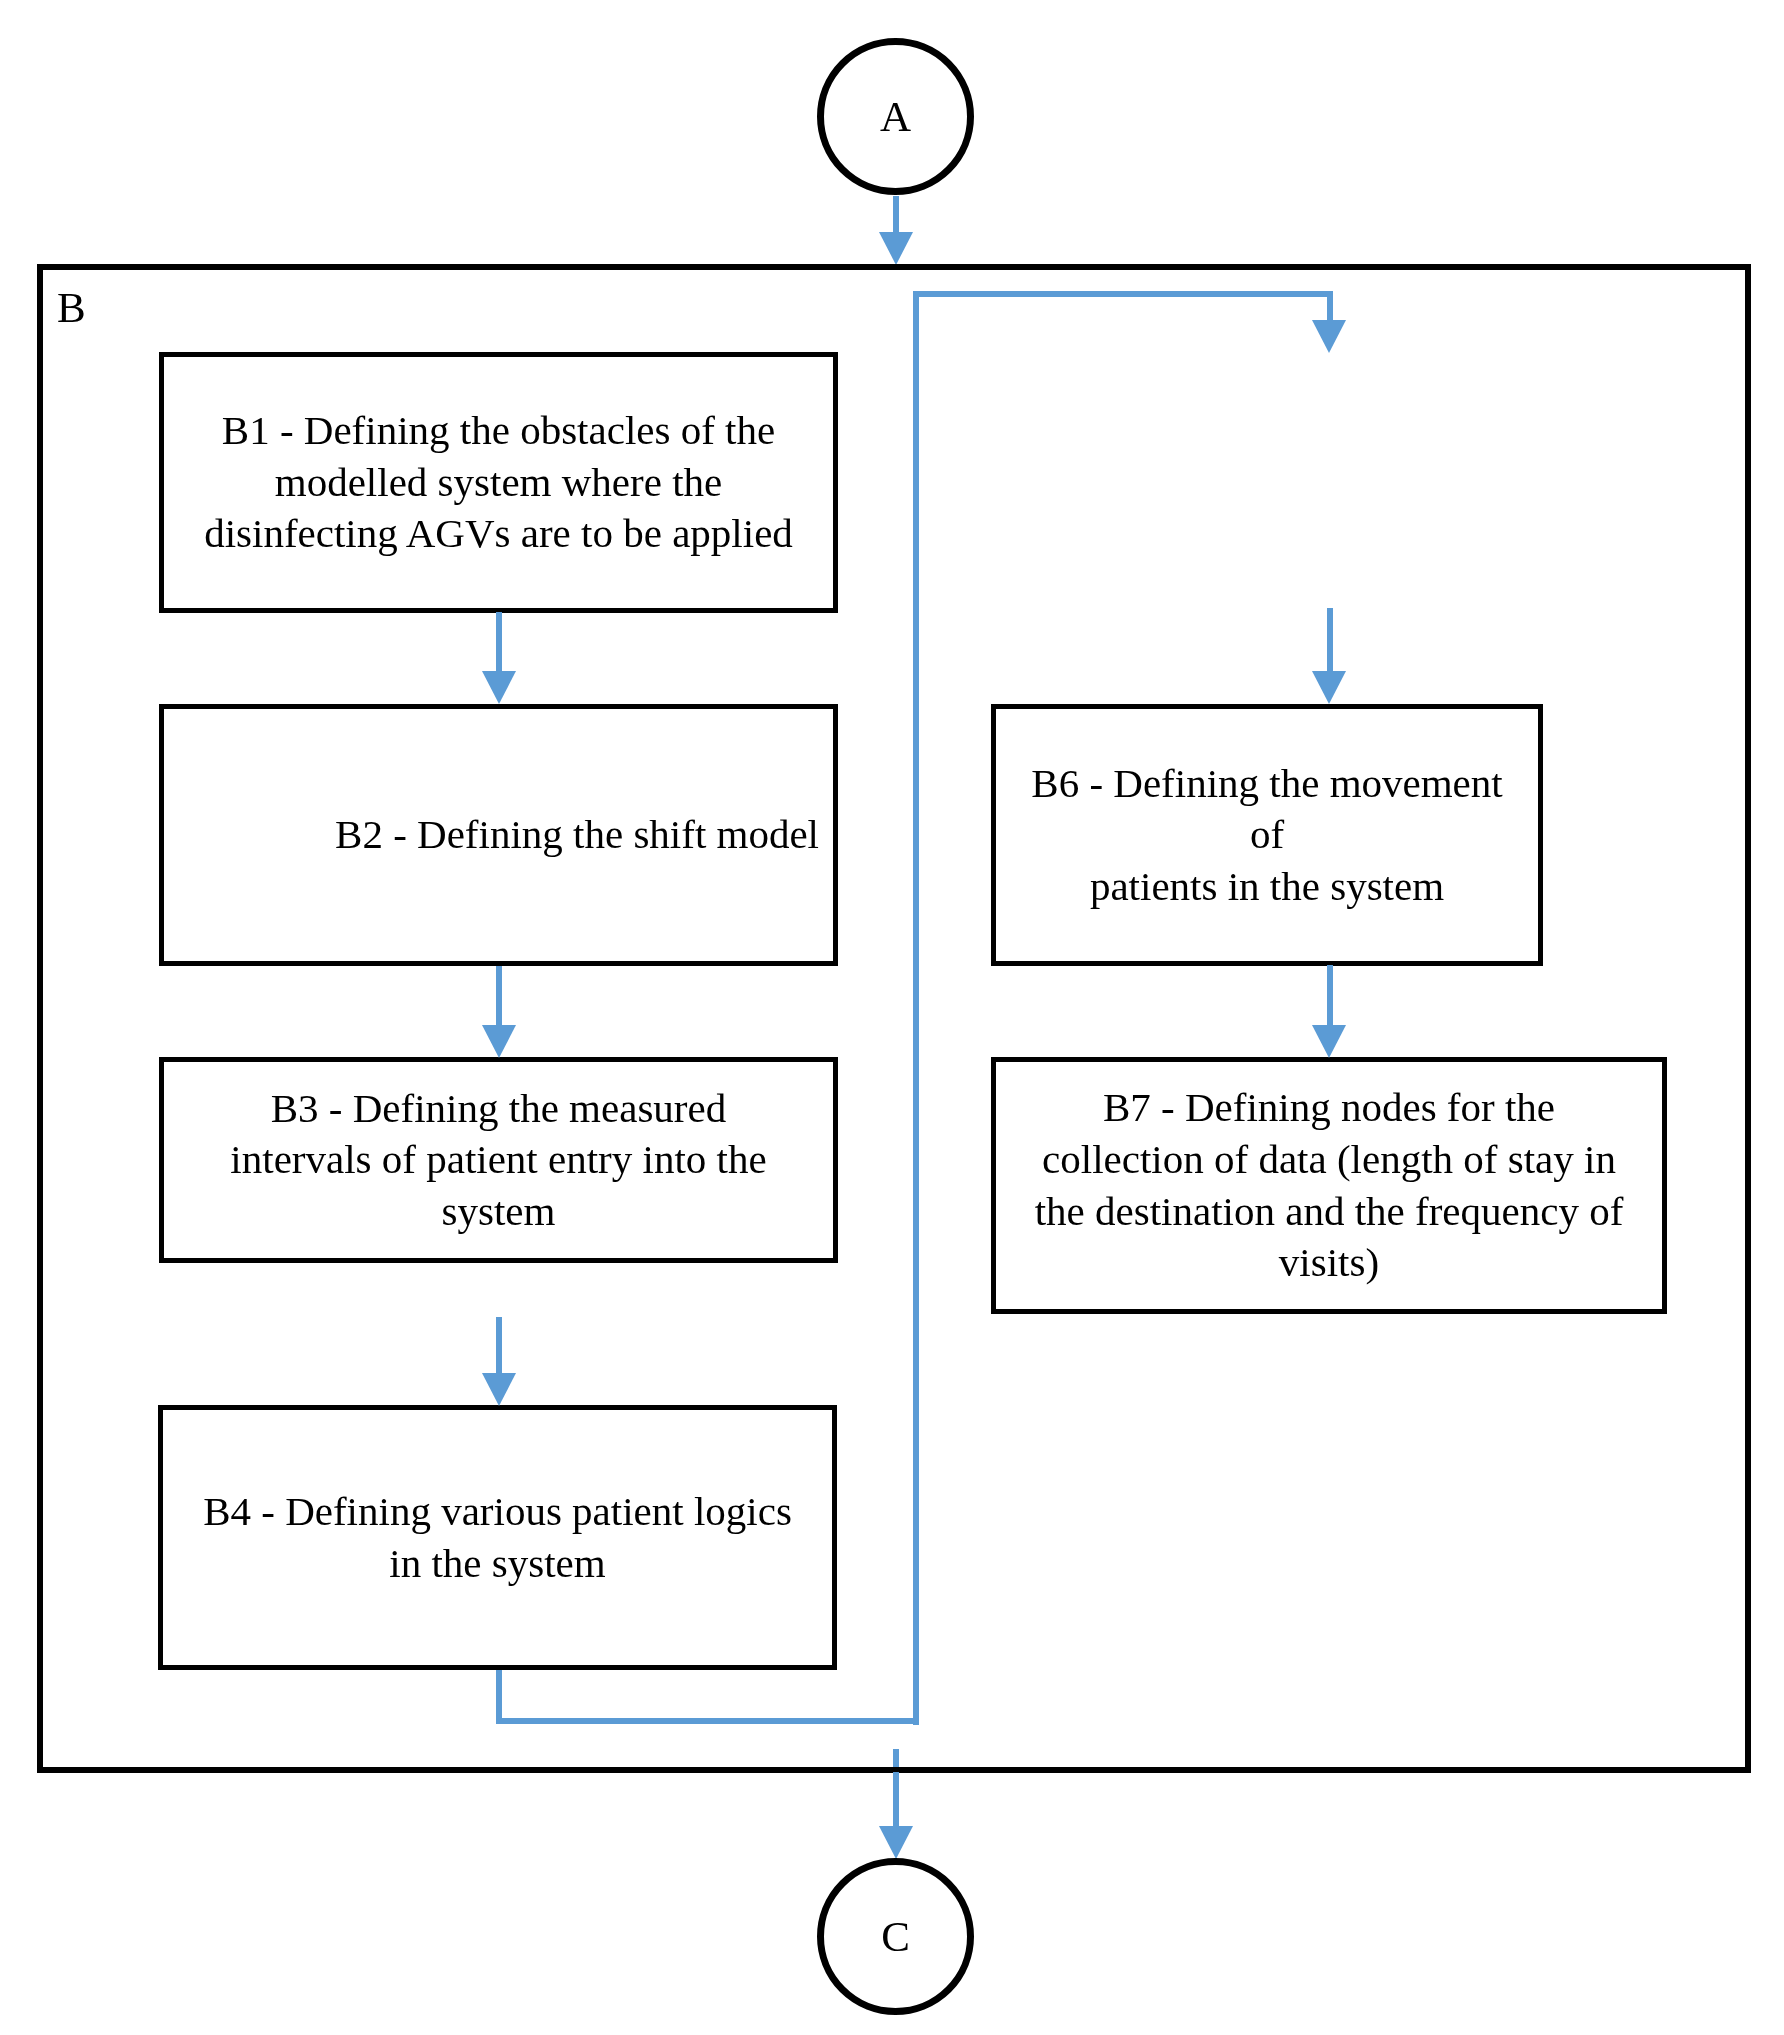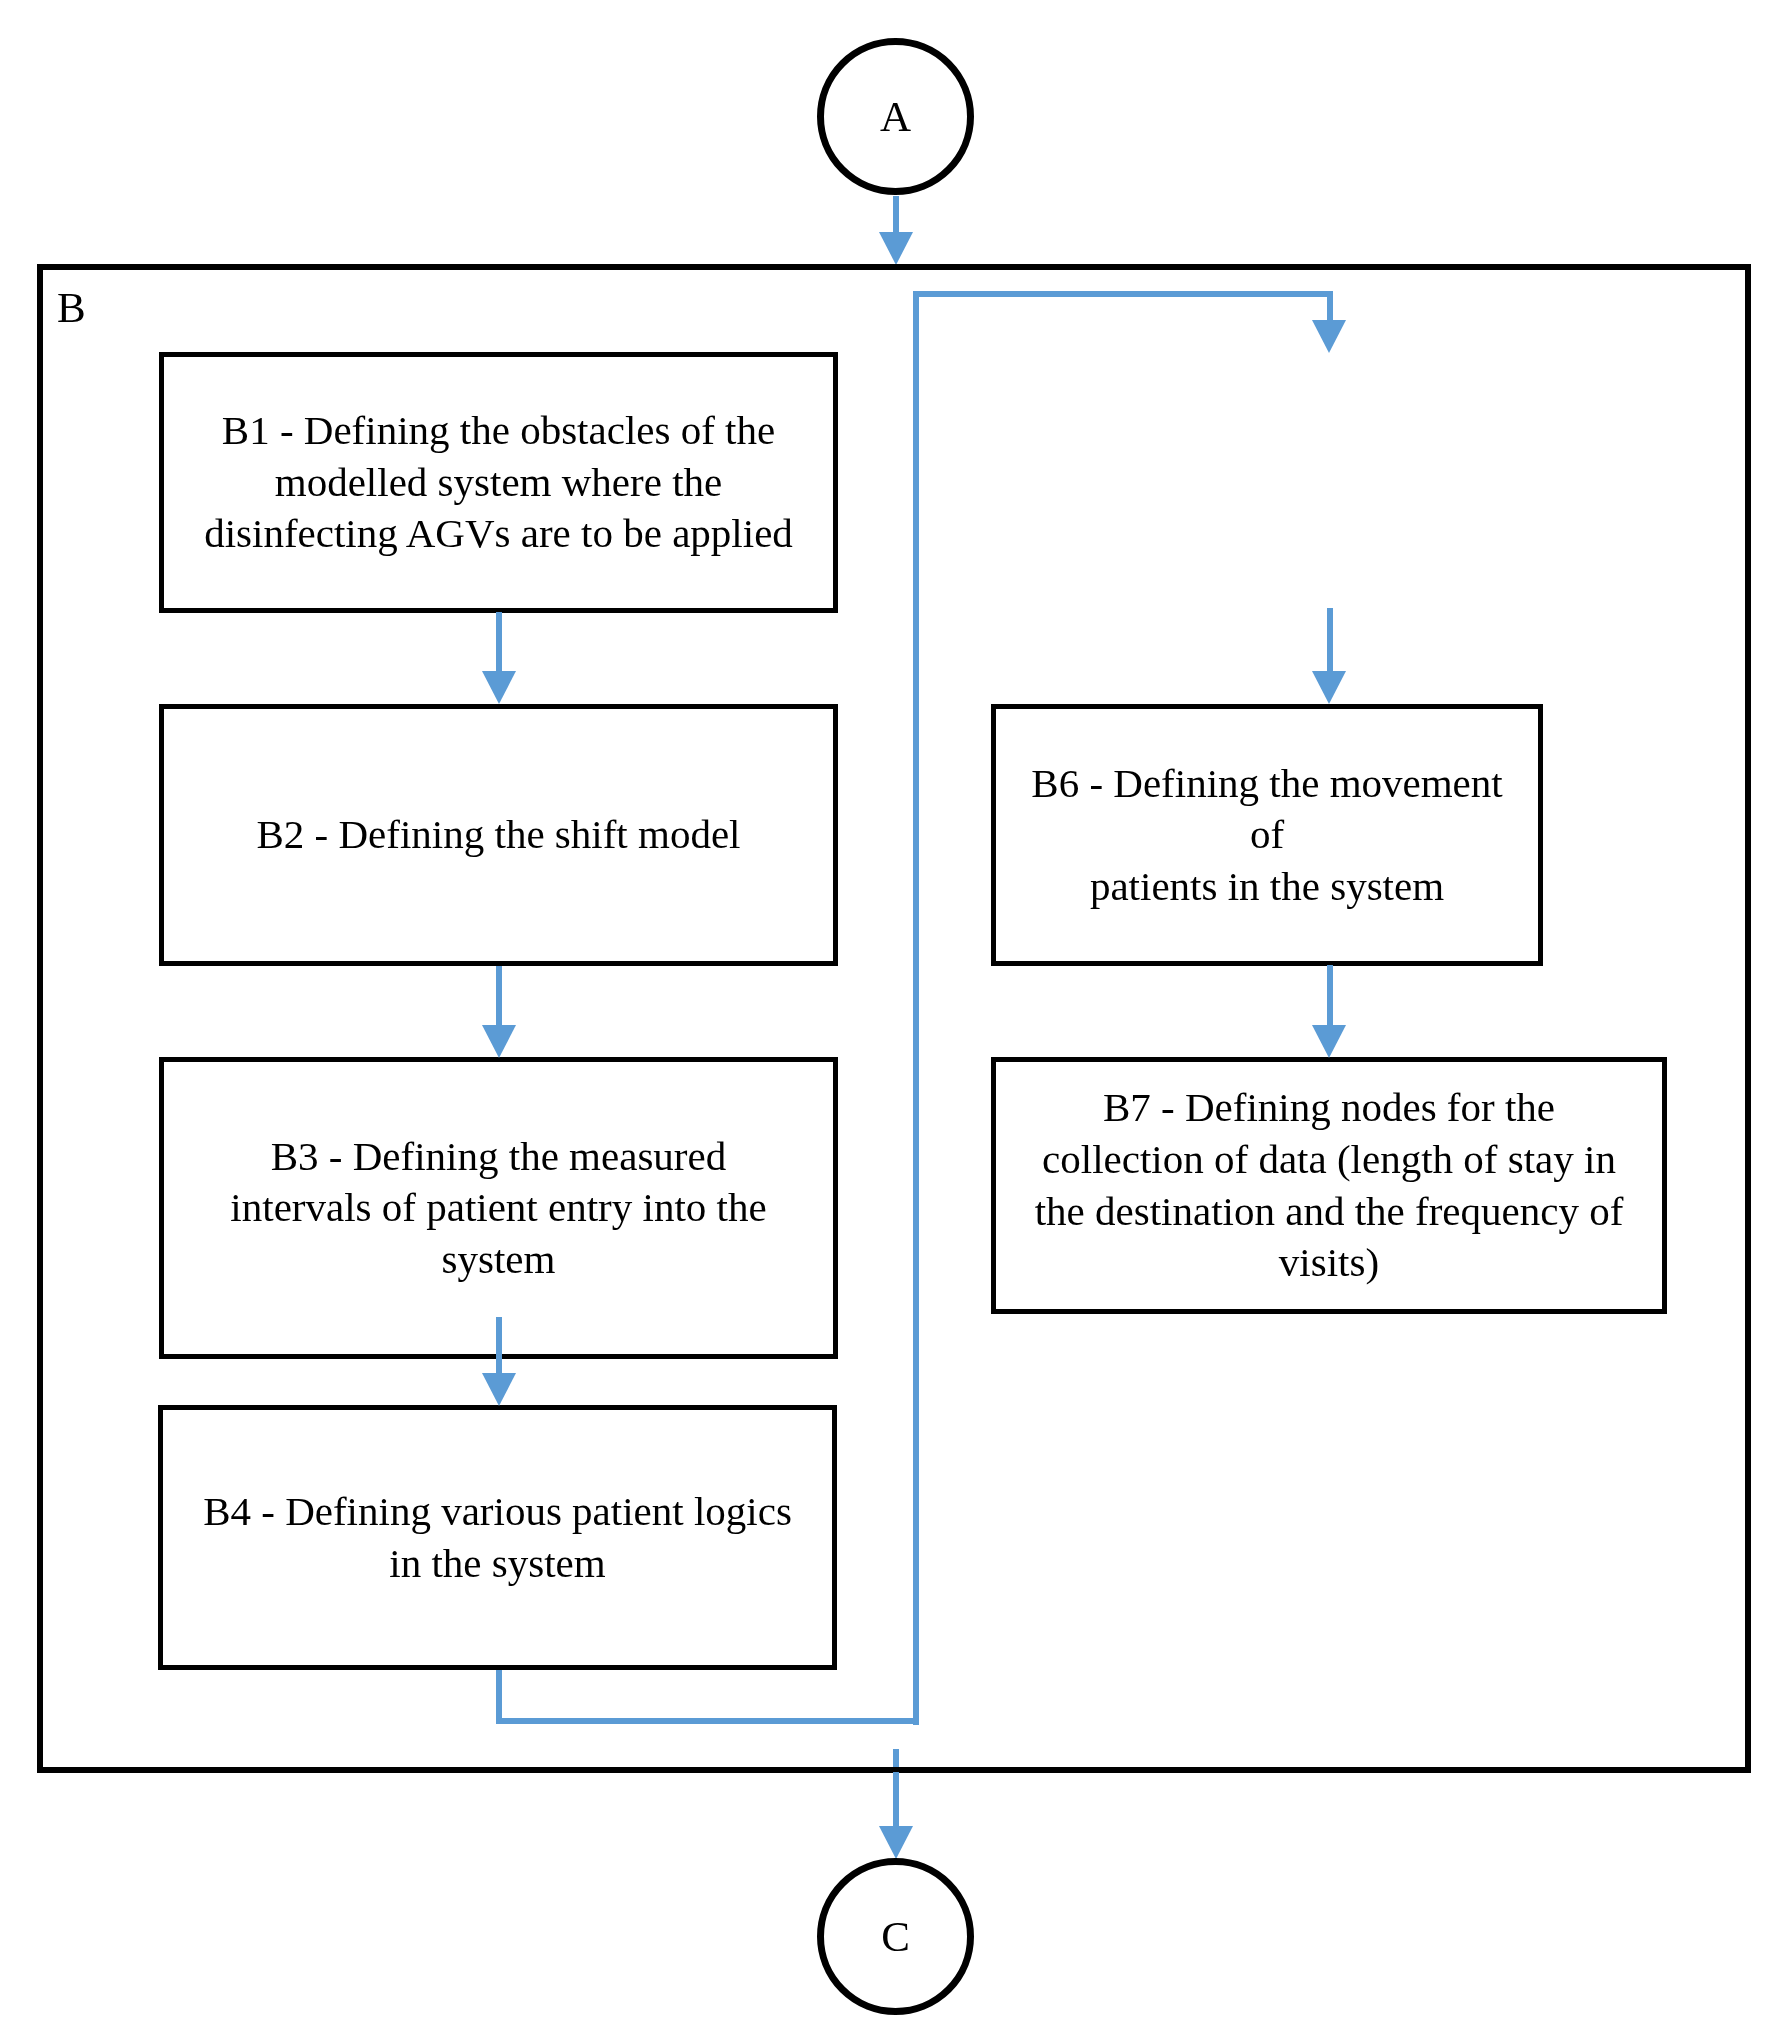--- a/index.html
+++ b/index.html
@@ -78,24 +78,24 @@
   <div class="line" style="left:913px; top:291px; width:6.4px; height:1434px;"></div>
   <div class="line" style="left:913px; top:291px; width:420px; height:6.4px;"></div>
   <div class="line" style="left:1327px; top:291px; width:6.4px; height:33px;"></div>
   <div class="head-down" style="left:1312px; top:320px;"></div>
 
   <div class="box" style="left:159px; top:352px; width:679px; height:261px;justify-content:center;">
     <span>B1 - Defining the obstacles of the
 modelled system where the
 disinfecting AGVs are to be applied</span>
   </div>
-  <div class="box" style="left:159px; top:704px; width:679px; height:262px;">
+  <div class="box" style="left:159px; top:704px; width:679px; height:262px;justify-content:flex-end;">
     <span>B2 - Defining the shift model</span>
   </div>
-  <div class="box" style="left:159px; top:1057px; width:679px; height:302px;">
+  <div class="box" style="left:159px; top:1057px; width:679px; height:206px;">
     <span>B3 - Defining the measured
 intervals of patient entry into the
 system</span>
   </div>
   <div class="box" style="left:158px; top:1405px; width:679px; height:265px;">
     <span>B4 - Defining various patient logics
 in the system</span>
   </div>
 
   <div class="box" style="left:991px; top:704px; width:552px; height:262px;">

